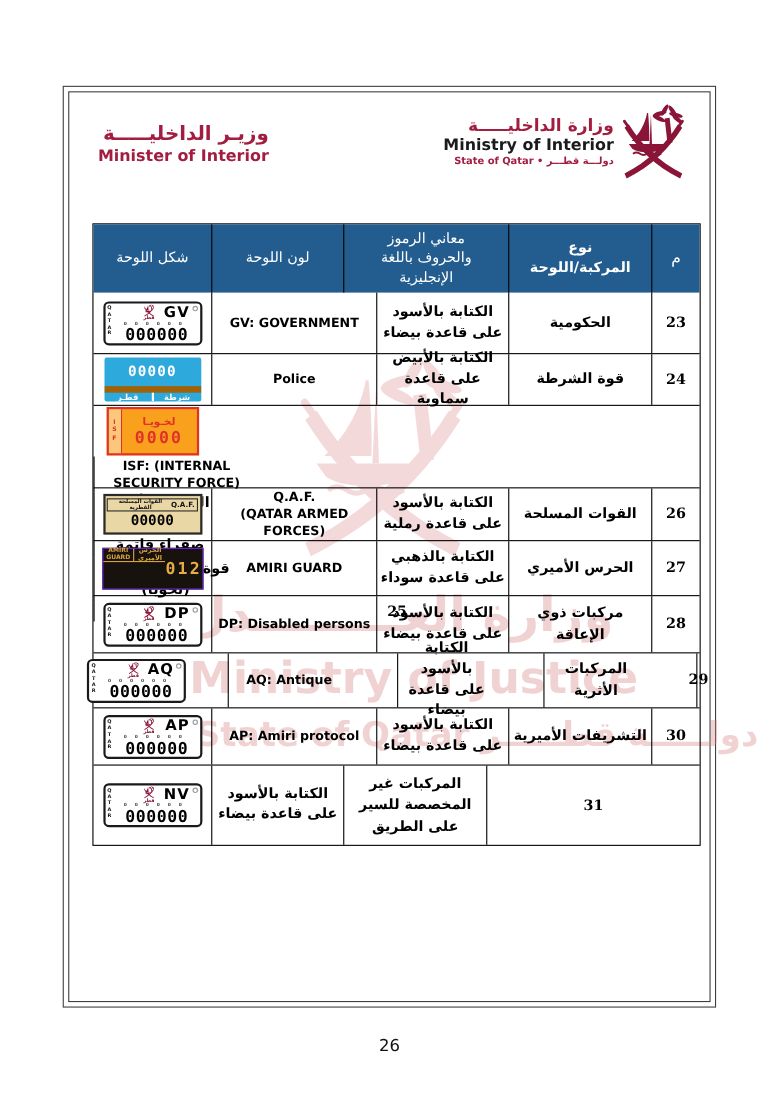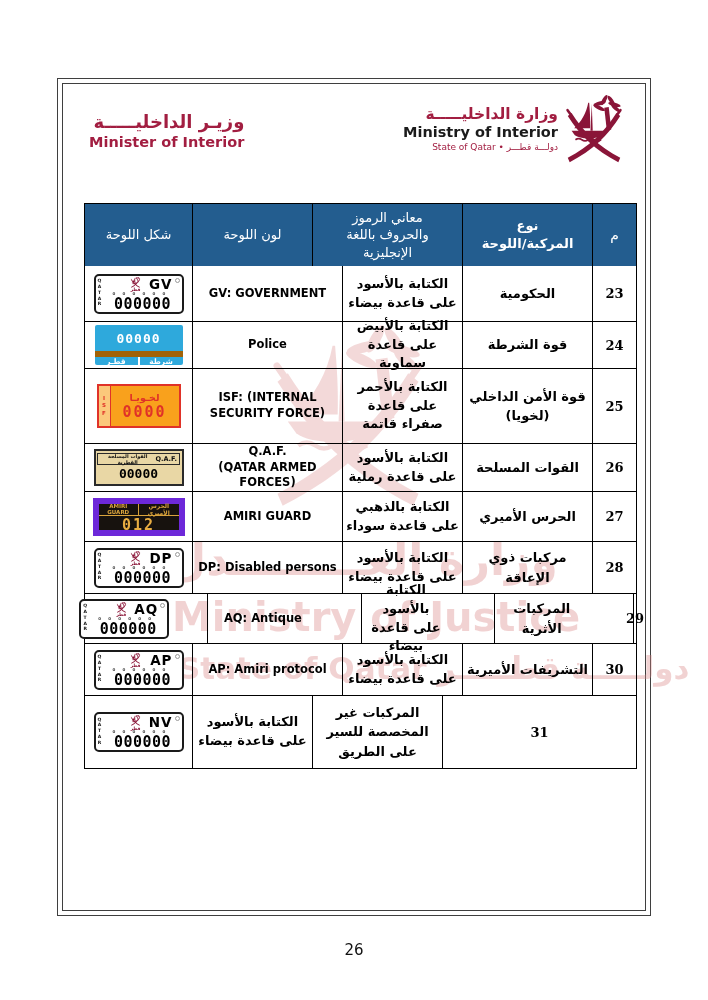--- a/index.html
+++ b/index.html
@@ -20,21 +20,21 @@
   .frame-outer{position:absolute;left:57px;top:78px;width:594px;height:838px;border:1px solid #3f3f3f}
   .frame-inner{position:absolute;left:4px;top:4px;right:4px;bottom:4px;border:1px solid #3f3f3f}
 
   
   .hdr-left{position:absolute;left:89px;top:111px;color:var(--hdr-maroon)}
   .hdr-left .ar{font-size:18px;font-weight:bold;direction:rtl}
   .hdr-left .en{font-size:14.5px;font-weight:bold;margin-top:2px}
   .hdr-right{position:absolute;left:358px;top:105px;width:200px;text-align:right}
   .hdr-right .ar{font-size:15.5px;font-weight:bold;color:var(--hdr-maroon);direction:rtl}
   .hdr-right .en{font-size:14.5px;font-weight:bold;color:#1b1b1b;margin-top:1px}
-  .hdr-right .sub{font-size:9px;font-weight:normal;color:var(--hdr-maroon);direction:rtl;margin-top:2px}
+  .hdr-right .sub{font-size:9px;font-weight:bold;color:var(--hdr-maroon);direction:rtl;margin-top:2px}
   .logo{position:absolute;left:562px;top:92px;width:64px;height:84px;color:var(--maroon)}
   .logo svg{width:100%;height:100%}
   .emblem path,.emblem ellipse,.emblem rect{fill:currentColor}
   .emblem .wave{fill:none;stroke:currentColor;stroke-width:2.6}
 
   
   .wm{position:absolute;z-index:1;pointer-events:none;color:var(--wm)}
   .wm-emblem{left:262px;top:318px;width:172px;height:224px;opacity:.30}
   .wm-emblem svg{width:100%;height:100%}
   .wm-text{font-weight:bold;opacity:.36;white-space:nowrap}
@@ -81,21 +81,21 @@
   .pi-main{flex:1;display:flex;flex-direction:column;align-items:center;justify-content:center;color:var(--isf-red)}
   .pi-label{font-size:9.5px;font-weight:800}
   .pi-num{font-size:15px;font-weight:800;letter-spacing:2px;font-family:"DejaVu Sans Mono",monospace}
 
   .plate-qaf{width:90px;height:37px;background:var(--qaf-sand);border:2px solid #2a2a2a;padding:1.5px;display:flex;flex-direction:column}
   .pq-strip{border:1px solid #2a2a2a;height:12px;display:flex;align-items:center;justify-content:space-between;padding:0 2px;color:#111}
   .pq-ar{font-size:5px;font-weight:bold;direction:rtl}
   .pq-en{font-size:6.5px;font-weight:800}
   .pq-num{flex:1;display:flex;align-items:center;justify-content:center;font-size:13px;font-weight:800;color:#000;font-family:"DejaVu Sans Mono",monospace}
 
-  .plate-amiri{width:92px;height:38px;background:#17120e;border:6px solid #6d28d9;display:flex;flex-direction:column;color:var(--amiri-gold)}
+  .plate-amiri{width:92px;height:38px;background:#17120e;border:1px solid #6d28d9;display:flex;flex-direction:row;color:var(--amiri-gold)}
   .pa-strip{height:12px;display:flex;border-bottom:1.5px solid var(--amiri-gold)}
   .pa-cell{flex:1;display:flex;align-items:center;justify-content:center;font-size:5.5px;font-weight:bold}
   .pa-cell + .pa-cell{border-left:1.5px solid var(--amiri-gold)}
   .pa-cell.ar{direction:rtl;font-size:6px}
   .pa-num{flex:1;display:flex;align-items:center;justify-content:center;font-size:15px;font-weight:800;letter-spacing:2px;font-family:"DejaVu Sans Mono",monospace;color:#E8AD42}
 
   .footer-page{position:absolute;left:0;top:941px;width:708px;text-align:center;font-size:15px;color:#111}
 </style>
 </head>
 <body>
@@ -216,21 +216,21 @@
               <div class="pp-cell">شرطة</div>
             </div>
           </div>
         </div>
         <div class="cell c-meaning">Police</div>
         <div class="cell c-color">الكتابة بالأبيض
 على قاعدة سماوية</div>
         <div class="cell c-type">قوة الشرطة</div>
         <div class="cell c-num">24</div>
       </div>
-      <div class="trow" style="height: 75px;">
+      <div class="trow" style="height: 75px; flex-direction: column;">
         <div class="cell c-shape">
           <div class="plate plate-isf">
             <div class="pi-side">
               <div>I</div>
               <div>S</div>
               <div>F</div>
             </div>
             <div class="pi-main">
               <div class="pi-label">لخـويـا</div>
               <div class="pi-num">0000</div>

